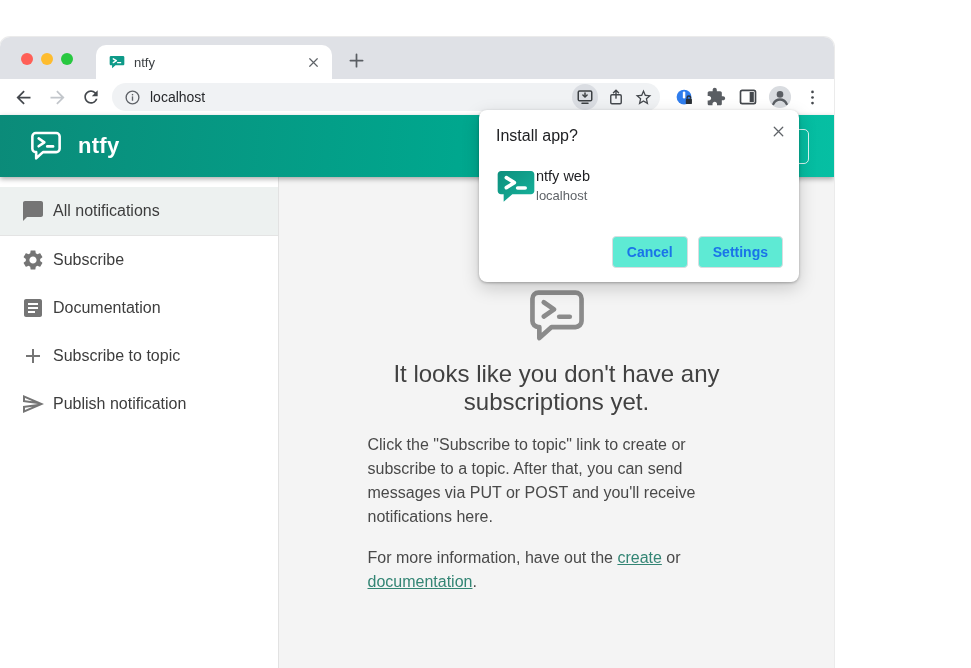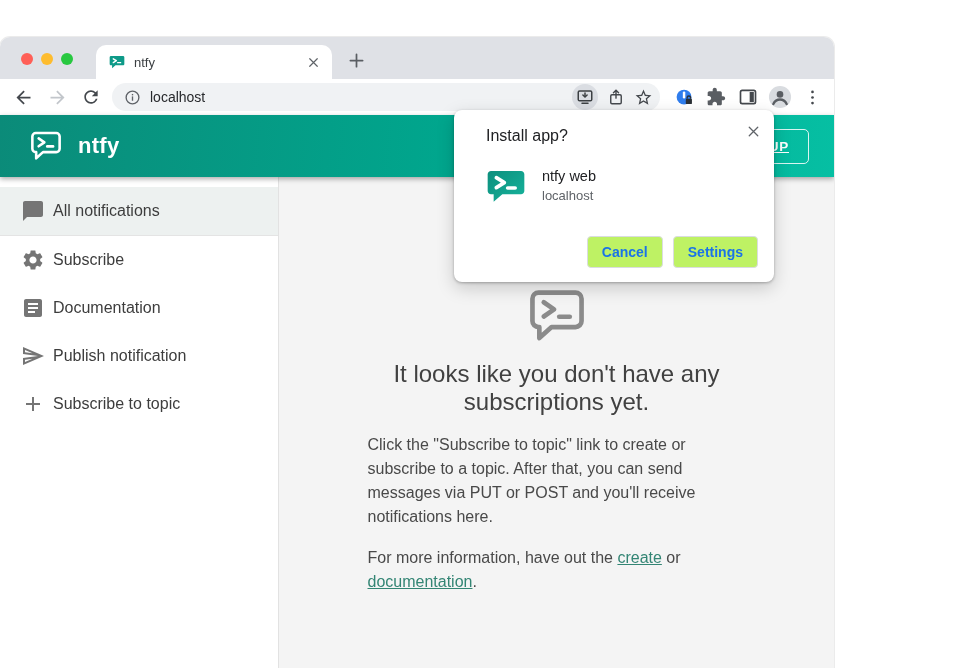--- a/index.html
+++ b/index.html
@@ -66,33 +66,33 @@
   .side-item .sicon{width:24px;height:24px;color:#757575;flex:0 0 auto;}
   .side-divider{border-bottom:1px solid #e4e4e4;}
   .main{flex:1;background:#f4f4f4;}
   .empty{width:378px;margin:0 auto;padding-top:112px;text-align:center;}
   .big-icon{width:60px;height:54px;color:#8b8b8b;}
   .empty h2{margin-top:13px;font-size:24px;font-weight:400;line-height:28px;color:#414141;}
   .empty p{margin-top:17px;text-align:left;font-size:16px;line-height:24px;color:#494949;}
   .empty a{color:var(--link);text-decoration:underline;cursor:pointer;}
   
   .dialog{
-    position:absolute;left:454px;top:73px;width:320px;height:172px;z-index:20;background:#fff;
+    position:absolute;left:479px;top:73px;width:320px;height:172px;z-index:20;background:#fff;
     border-radius:8px;box-shadow:0 1px 3px rgba(0,0,0,.28),0 6px 18px rgba(0,0,0,.18);
-    padding:17px 16px 14px 32px;
+    padding:17px 16px 14px 17px;
   }
   .dialog-title{font-size:16px;color:#202124;}
   .dialog-close{position:absolute;right:10px;top:10px;width:22px;height:22px;}
-  .dialog-row{display:flex;margin-top:21px;gap:16px;align-items:flex-start;}
+  .dialog-row{display:flex;margin-top:21px;align-items:flex-start;}
   .dialog-appicon{width:40px;height:40px;flex:0 0 auto;}
   .dialog-appname{font-size:14.5px;color:#202124;padding-top:2px;}
   .dialog-origin{font-size:13px;color:#5f6368;margin-top:4px;}
   .dialog-actions{position:absolute;right:16px;bottom:14px;display:flex;gap:10px;}
   .dlg-btn{
-    font-family:inherit;min-width:70px;height:32px;padding:0 14px;background:#bef264;
+    font-family:inherit;min-width:70px;height:32px;padding:0 14px;background:#5eead4;
     border:1px solid #dadce0;border-radius:4px;color:var(--chrome-button-blue);
     font-size:14px;font-weight:bold;cursor:pointer;
   }
   svg{display:block;}
 </style>
 </head>
 <body>
 
 <div class="window">
 
@@ -254,32 +254,32 @@
         <span class="sicon">
           <svg viewBox="0 0 24 24" width="24" height="24">
               <path d="M19 3H5c-1.1 0-2 .9-2 2v14c0 1.1.9 2 2 2h14c1.1 0 2-.9 2-2V5c0-1.1-.9-2-2-2zm-5 14H7v-2h7v2zm3-4H7v-2h10v2zm0-4H7V7h10v2z" fill="currentColor"></path>
             </svg>
         </span>
         <span>Documentation</span>
       </div>
       <div class="side-item">
         <span class="sicon">
           <svg viewBox="0 0 24 24" width="24" height="24">
+              <path d="M19 13h-6v6h-2v-6H5v-2h6V5h2v6h6v2z" fill="currentColor"></path>
+            </svg>
+        </span>
+        <span>Subscribe to topic</span>
+      </div>
+      <div class="side-item">
+        <span class="sicon">
+          <svg viewBox="0 0 24 24" width="24" height="24">
               <path d="M4.01 6.03l7.51 3.22-7.52-1 .01-2.22m7.5 8.72L4 17.97v-2.22l7.51-1M2.01 3L2 10l15 2-15 2 .01 7L23 12 2.01 3z" fill="currentColor"></path>
             </svg>
         </span>
         <span>Publish notification</span>
-      </div>
-      <div class="side-item">
-        <span class="sicon">
-          <svg viewBox="0 0 24 24" width="24" height="24">
-              <path d="M19 13h-6v6h-2v-6H5v-2h6V5h2v6h6v2z" fill="currentColor"></path>
-            </svg>
-        </span>
-        <span>Subscribe to topic</span>
       </div>
     </aside>
 
     <main class="main">
       <div class="empty">
         <span class="big-icon" style="display:inline-block;">
           <svg viewBox="0 0 24 22" width="60" height="54">
             <path d="M4.5 1.5h15A2.5 2.5 0 0 1 22 4v9a2.5 2.5 0 0 1-2.5 2.5H9.8L4.8 20v-4.5h-.3A2.5 2.5 0 0 1 2 13V4a2.5 2.5 0 0 1 2.5-2.5z" fill="none" stroke="currentColor" stroke-width="1.9" stroke-linejoin="round"></path>
             <path d="M6.6 5.4 10.8 8.3 6.6 11.2" fill="none" stroke="currentColor" stroke-width="1.9" stroke-linecap="round" stroke-linejoin="round"></path>
             <path d="M12.9 11.3h4.3" stroke="currentColor" stroke-width="1.9" stroke-linecap="round"></path>

